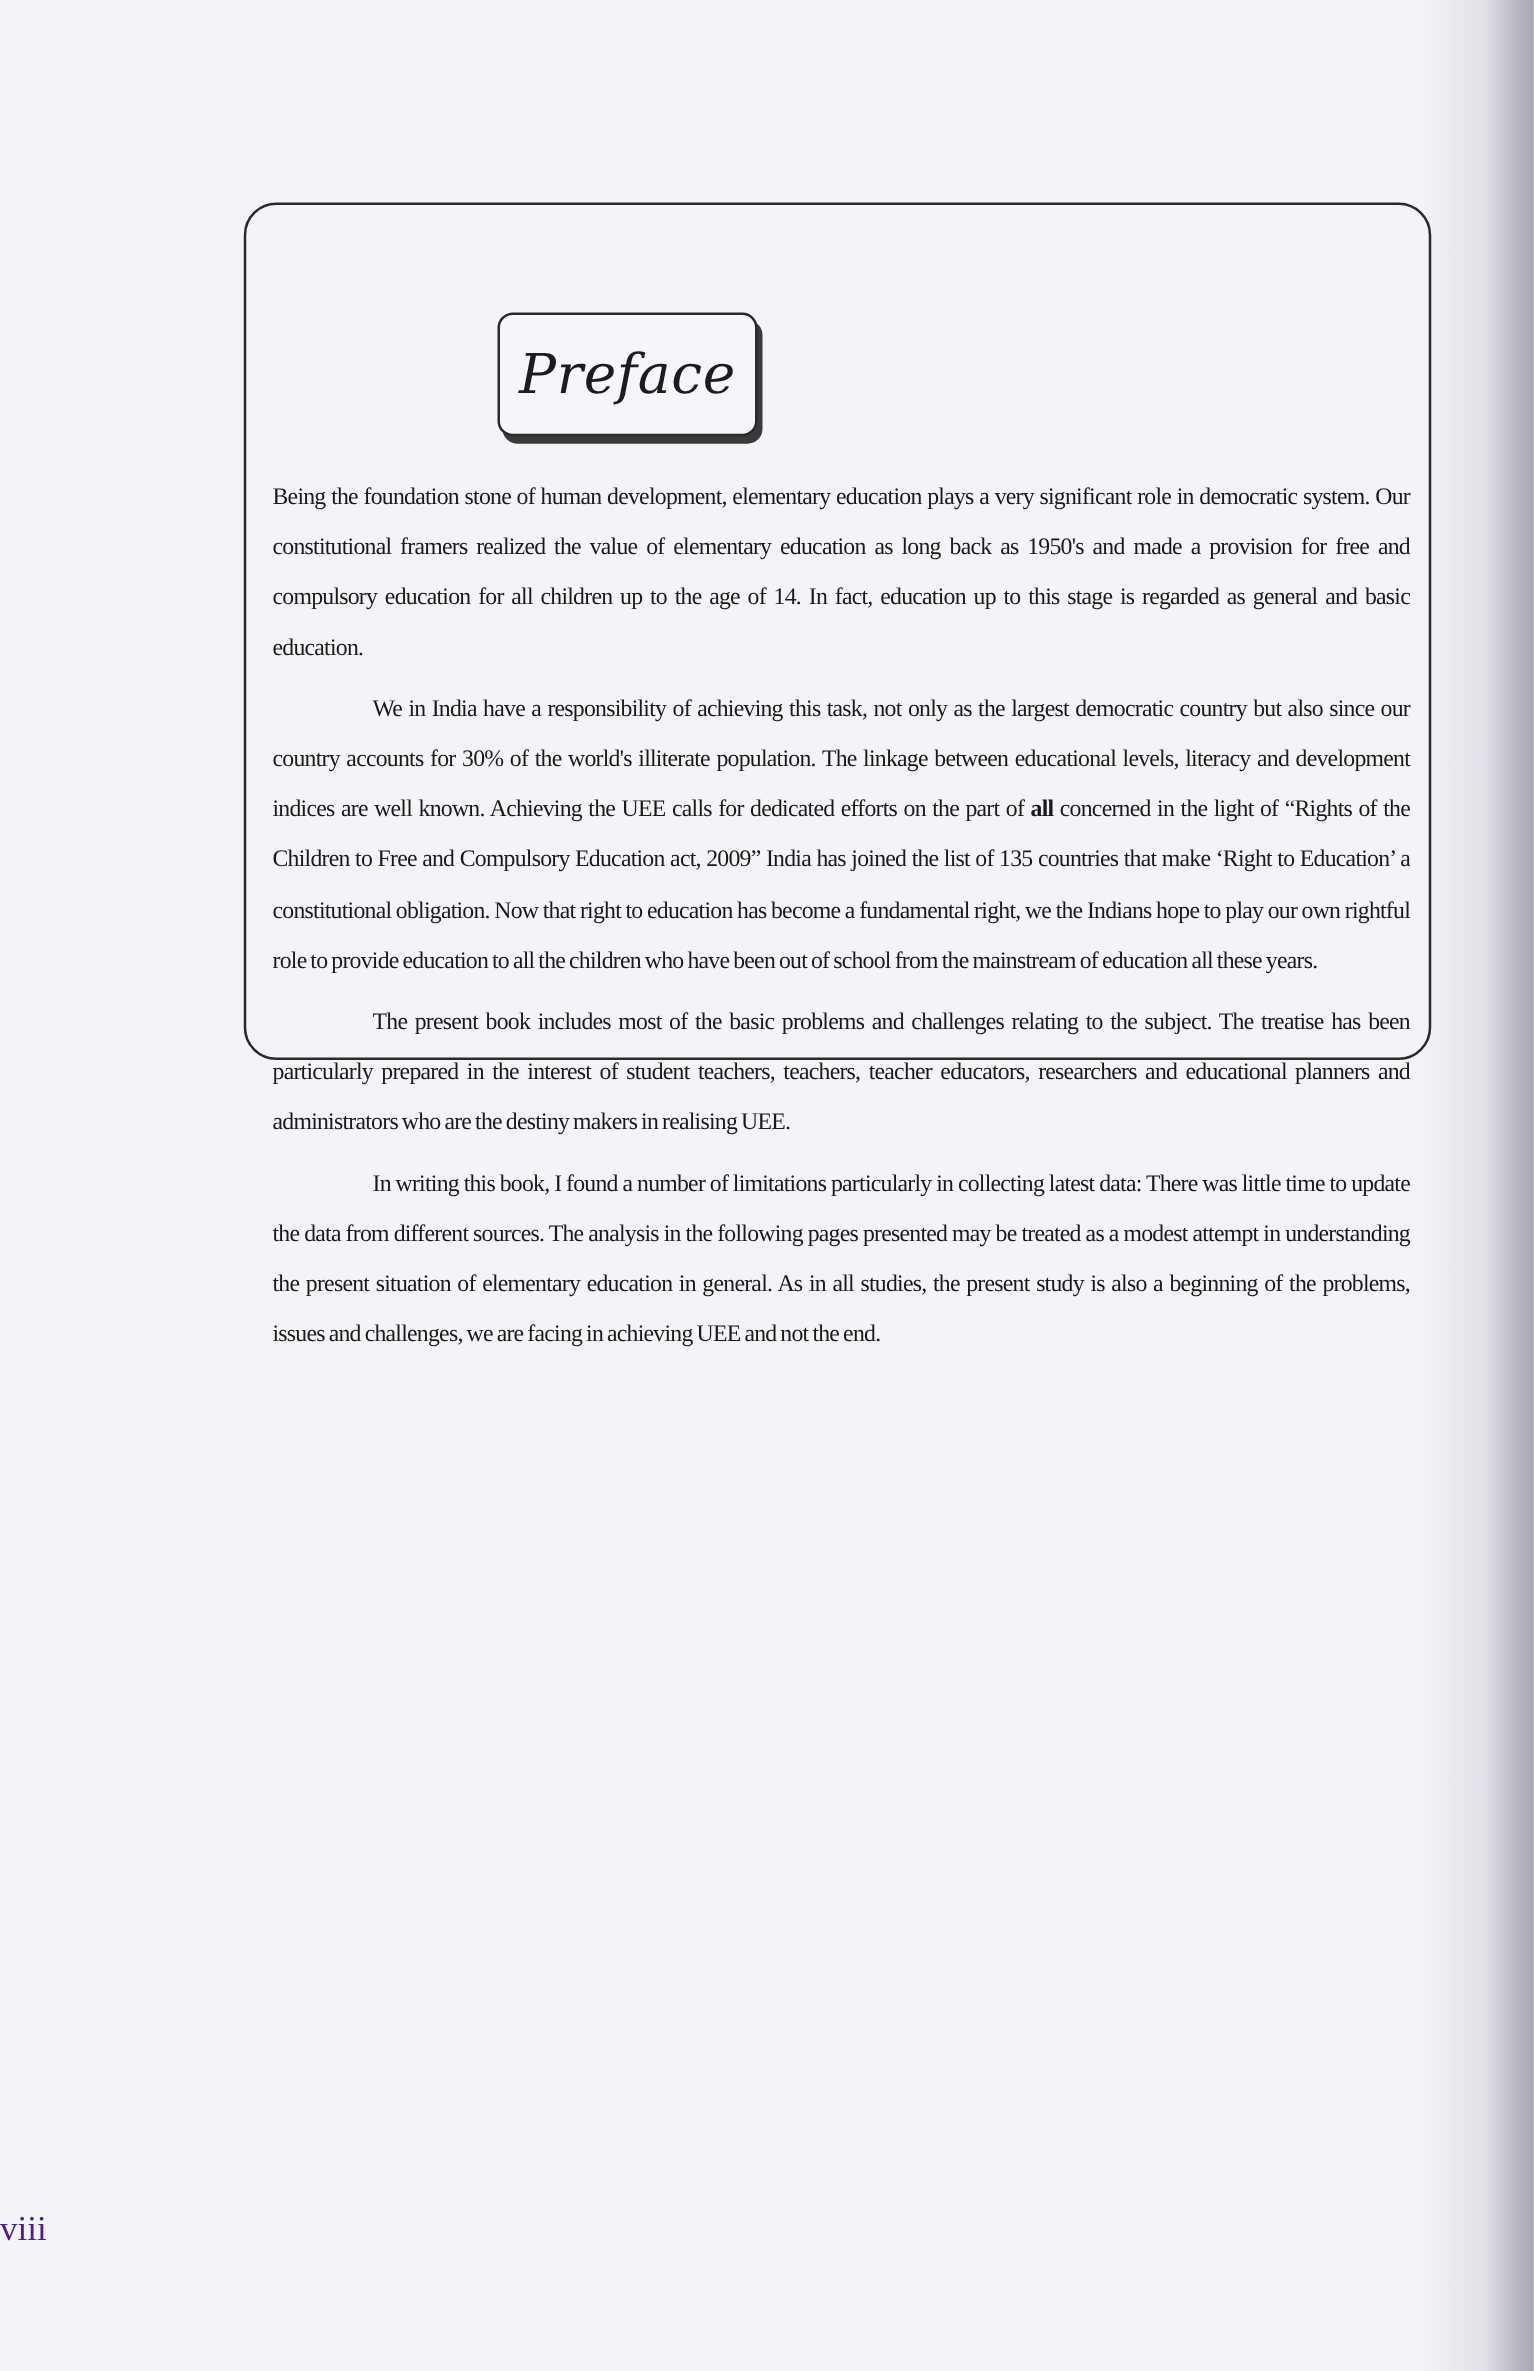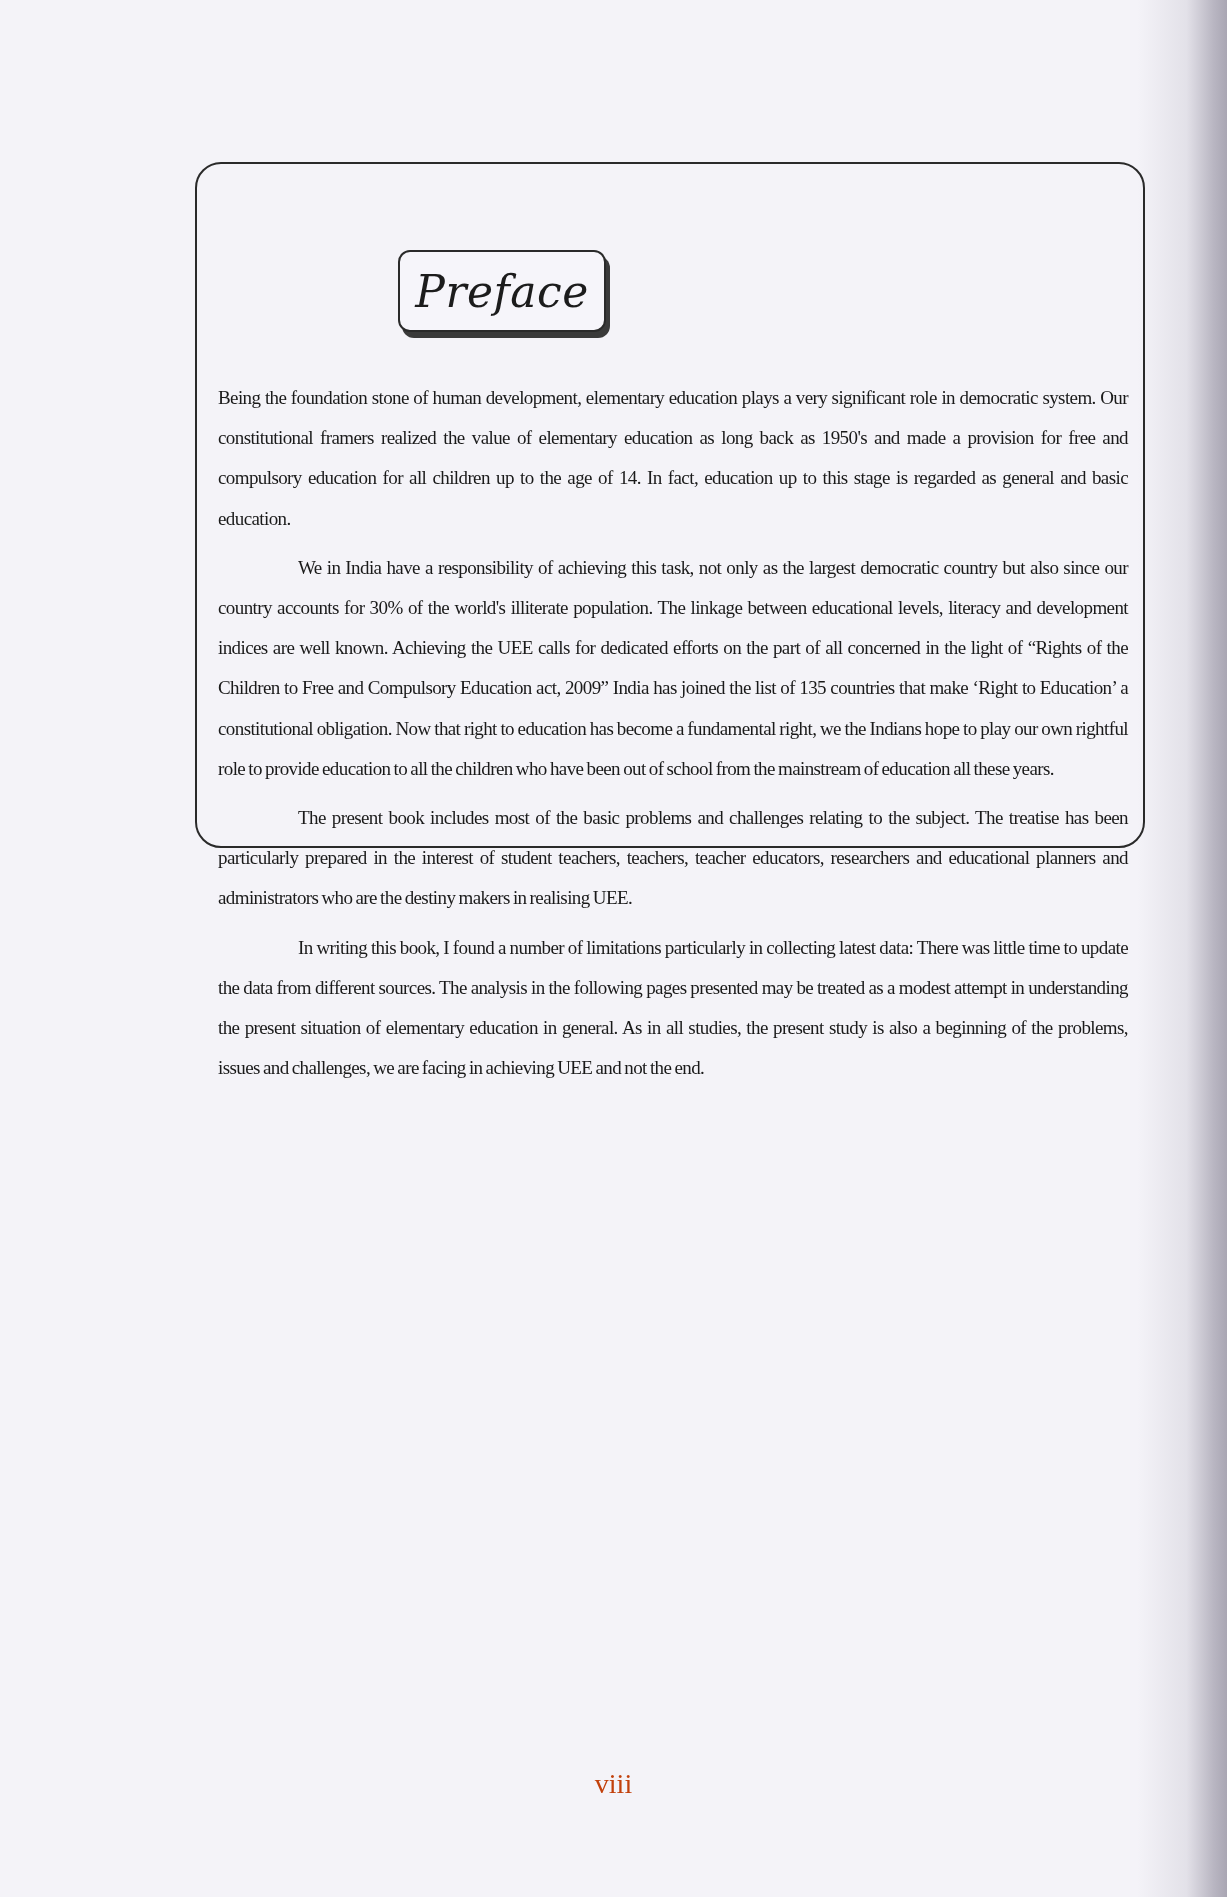--- a/index.html
+++ b/index.html
@@ -32,21 +32,21 @@
       height: 686px;
       border: 2px solid #2a2a2a;
       border-radius: 26px;
       box-sizing: border-box;
     }
     .title-box {
       position: absolute;
       left: 398px;
       top: 250px;
       width: 208px;
-      height: 82px;
+      height: 99px;
       border: 2px solid #2a2a2a;
       border-radius: 12px;
       background: #f6f5fa;
       box-shadow: 4px 6px 0 #3a3a3a;
       display: flex;
       align-items: center;
       justify-content: center;
       box-sizing: border-box;
     }
     .title-text {
@@ -67,30 +67,29 @@
       letter-spacing: -0.6px;
       word-spacing: -1px;
     }
     .para {
       margin: 0 0 9px 0;
     }
     .para.indent {
       text-indent: 80px;
     }
     .para b {
-      font-weight: normal;
+      font-weight: bold;
     }
     .page-number {
       position: absolute;
       left: 0;
       width: 1227px;
       top: 1768px;
-      text-align: center;
       font-size: 28px;
-      color: #c2410c;
+      color: #4c1d95;
     }
   </style>
 </head>
 <body>
 
 <div class="page-shadow"></div>
 
 <div class="frame"></div>
 
 <div class="title-box">

